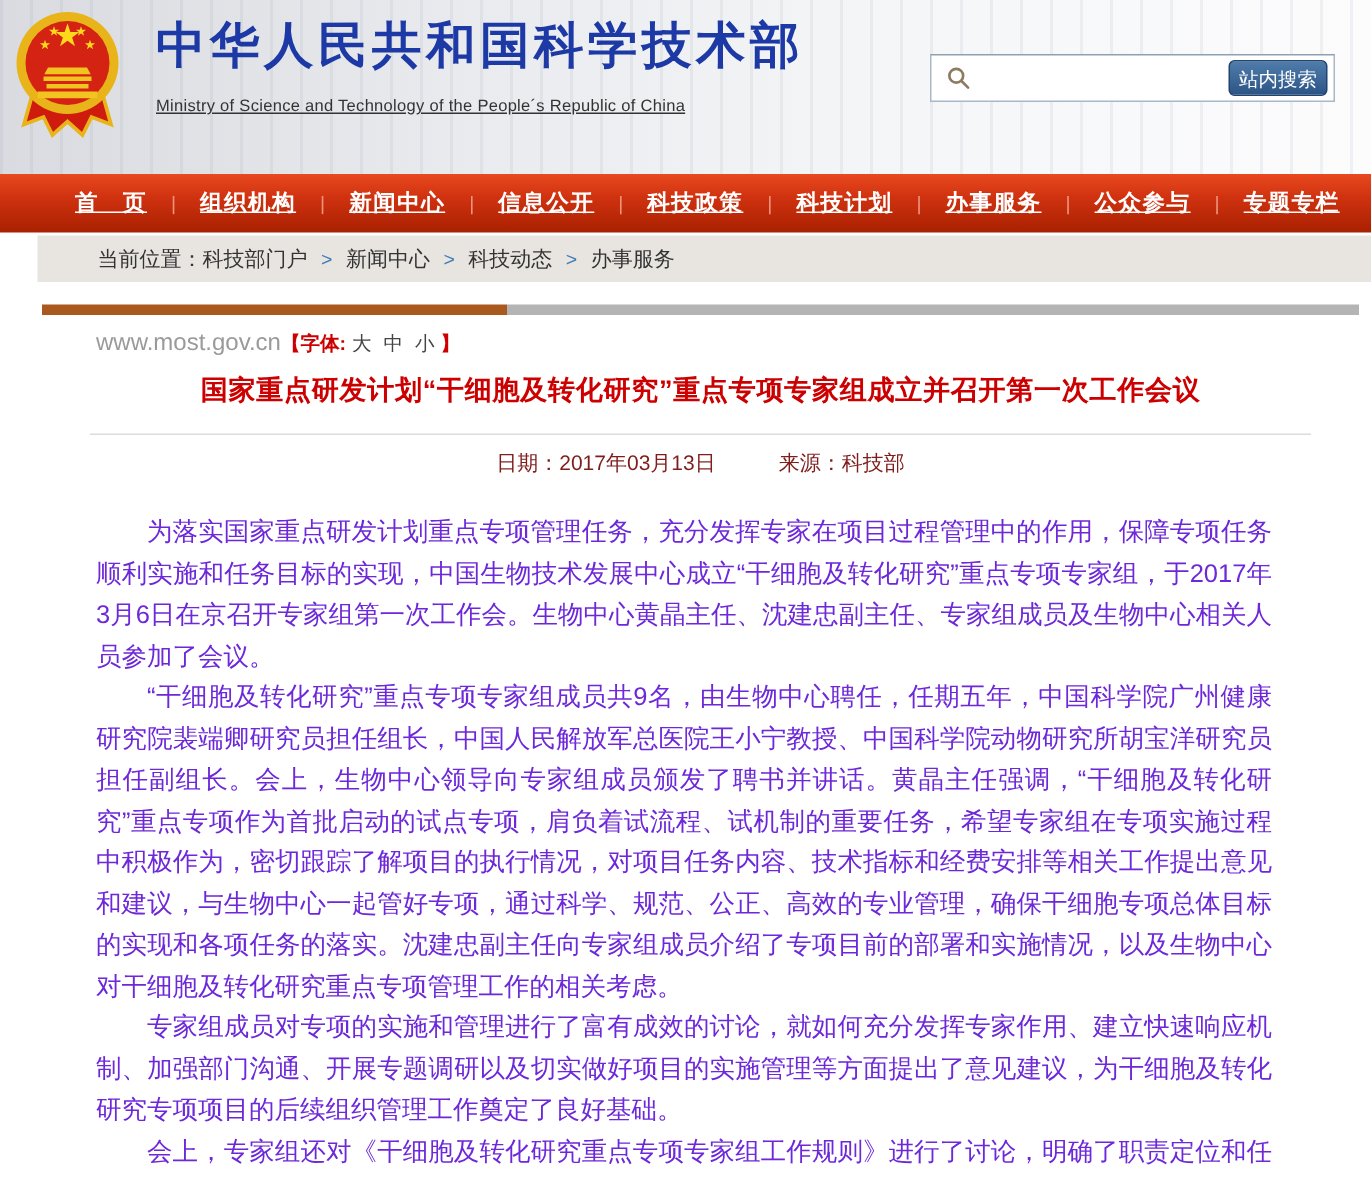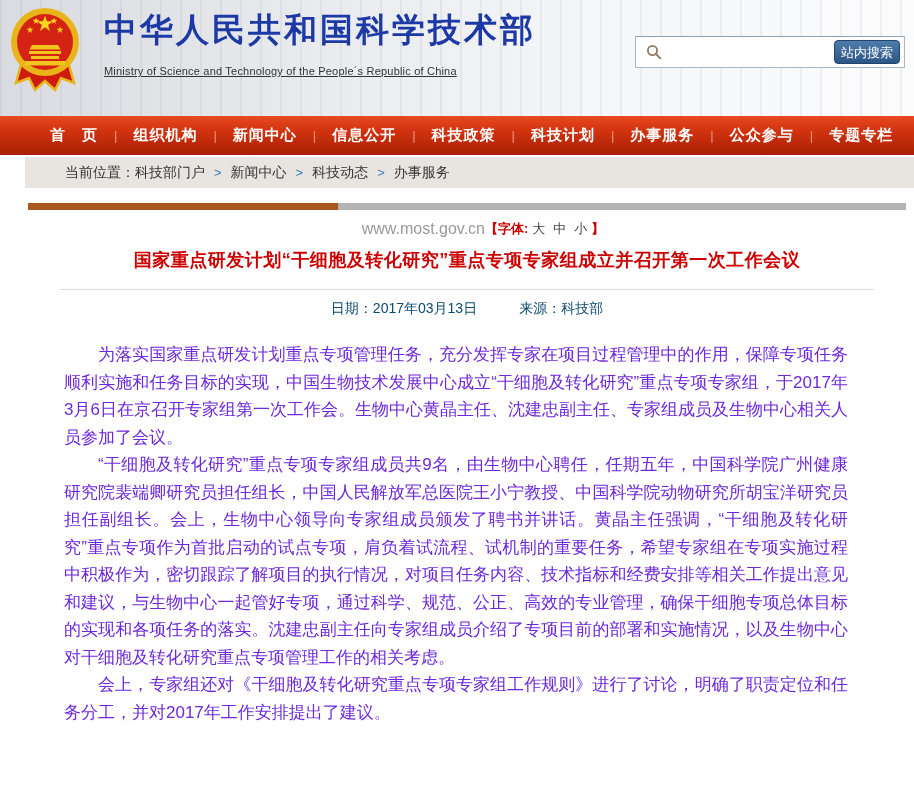--- a/index.html
+++ b/index.html
@@ -23,21 +23,21 @@
   }
   .emblem { position:absolute; left:8px; top:5px; width:74px; height:88px; }
   .title-block { position:absolute; left:104px; top:11px; }
   .site-title {
     color:#1d39a5; font-size:33px; font-weight:bold; letter-spacing:3px; line-height:38px;
     white-space:nowrap;
   }
   .site-subtitle { color:#333; font-size:11px; margin-top:16px; letter-spacing:0.2px;text-decoration:underline; }
 
   .search-box {
-    position:absolute; right:9px; top:36px; width:270px; height:32px;
+    position:absolute; right:24px; top:36px; width:270px; height:32px;
     background:#fff; border:1px solid #a9b8c6; border-top-color:#8ea1b3;
     box-sizing:border-box; display:flex; align-items:center; padding:0 4px 0 10px;
   }
   .mag-icon { width:16px; height:16px; flex:0 0 auto; margin-right:6px; }
   .search-input {
     flex:1; min-width:0; border:none; outline:none; background:transparent;
     font-size:13px; height:22px; font-family:inherit;
   }
   .search-btn {
     flex:0 0 auto; width:66px; height:24px;
@@ -48,51 +48,51 @@
   }
 
   
   .nav {
     height:39px;
     background:linear-gradient(180deg,#e8491f 0%,#d03210 40%,#a82000 100%);
     display:flex; align-items:center; padding-left:34px;
   }
   .nav-item {
     color:#fff; font-weight:bold; font-size:15px; padding:0 16px;
-    cursor:pointer; white-space:nowrap; letter-spacing:1px;
+    cursor:pointer; white-space:nowrap; letter-spacing:1px;text-decoration:underline;
   }
   .nav-sep { color:#f0937c; font-size:13px; }
 
   
   .breadcrumb {
     margin:2px 0 0 25px; height:31px; background:#e8e5e1;
     display:flex; align-items:center; padding-left:40px;
     font-size:14px; color:#333;
   }
   .crumb-link { cursor:pointer; }
   .crumb-sep { color:#3f7cb6; margin:0 9px; font-size:13px; }
 
   
   .content { margin:0 8px 0 28px; }
   .rule { height:7px; margin-top:15px; display:flex; }
   .rule-orange { width:310px; background:#a9591d; }
   .rule-gray { flex:1; background:#b4b4b4; }
 
-  .sitebar { display:flex; justify-content:center; align-items:center; padding:10px 4px 0 36px; }
+  .sitebar { display:flex; justify-content:flex-start; align-items:center; padding:10px 4px 0 36px; }
   .site-url { color:#9a9a9a; font-size:16px; }
   .font-widget { font-size:13px; white-space:nowrap; }
   .fw-red { color:#cc0000; font-weight:bold; }
   .fw-opt { color:#444; margin:0 4px; cursor:pointer; }
 
   .article-title {
     text-align:center; color:#cc0000; font-size:18px; font-weight:bold;
     margin-top:10px; padding:0 40px; letter-spacing:0.5px;
   }
   .meta-divider { height:1px; background:#dcdcdc; margin:17px 32px 0 32px; }
-  .article-meta { text-align:center; color:#0c4a6e; font-size:14px; margin-top:10px; }
+  .article-meta { text-align:center; color:#7f1d1d; font-size:14px; margin-top:10px; }
   .meta-gap { display:inline-block; width:42px; }
 
   .article-body {
     margin:23px 58px 0 36px;
     font-size:17px; line-height:27.5px; color:#6d28d9;
     text-align:justify;
   }
   .article-body p { margin:0; text-indent:2em; }
 </style>
 </head>
@@ -180,16 +180,17 @@
 
   <div class="meta-divider"></div>
 
   <div class="article-meta">
     <span>日期：</span><span>2017年03月13日</span><span class="meta-gap"></span><span>来源：</span><span>科技部</span>
   </div>
 
   <div class="article-body">
     <p>为落实国家重点研发计划重点专项管理任务，充分发挥专家在项目过程管理中的作用，保障专项任务顺利实施和任务目标的实现，中国生物技术发展中心成立“干细胞及转化研究”重点专项专家组，于2017年3月6日在京召开专家组第一次工作会。生物中心黄晶主任、沈建忠副主任、专家组成员及生物中心相关人员参加了会议。</p>
     <p>“干细胞及转化研究”重点专项专家组成员共9名，由生物中心聘任，任期五年，中国科学院广州健康研究院裴端卿研究员担任组长，中国人民解放军总医院王小宁教授、中国科学院动物研究所胡宝洋研究员担任副组长。会上，生物中心领导向专家组成员颁发了聘书并讲话。黄晶主任强调，“干细胞及转化研究”重点专项作为首批启动的试点专项，肩负着试流程、试机制的重要任务，希望专家组在专项实施过程中积极作为，密切跟踪了解项目的执行情况，对项目任务内容、技术指标和经费安排等相关工作提出意见和建议，与生物中心一起管好专项，通过科学、规范、公正、高效的专业管理，确保干细胞专项总体目标的实现和各项任务的落实。沈建忠副主任向专家组成员介绍了专项目前的部署和实施情况，以及生物中心对干细胞及转化研究重点专项管理工作的相关考虑。</p>
+    <p>专家组成员对专项的实施和管理进行了富有成效的讨论，就如何充分发挥专家作用、建立快速响应机制、加强部门沟通、开展专题调研以及切实做好项目的实施管理等方面提出了意见建议，为干细胞及转化研究专项项目的后续组织管理工作奠定了良好基础。</p>
     <p>会上，专家组还对《干细胞及转化研究重点专项专家组工作规则》进行了讨论，明确了职责定位和任务分工，并对2017年工作安排提出了建议。</p>
   </div>
 
 </div>
 
 </body></html>

